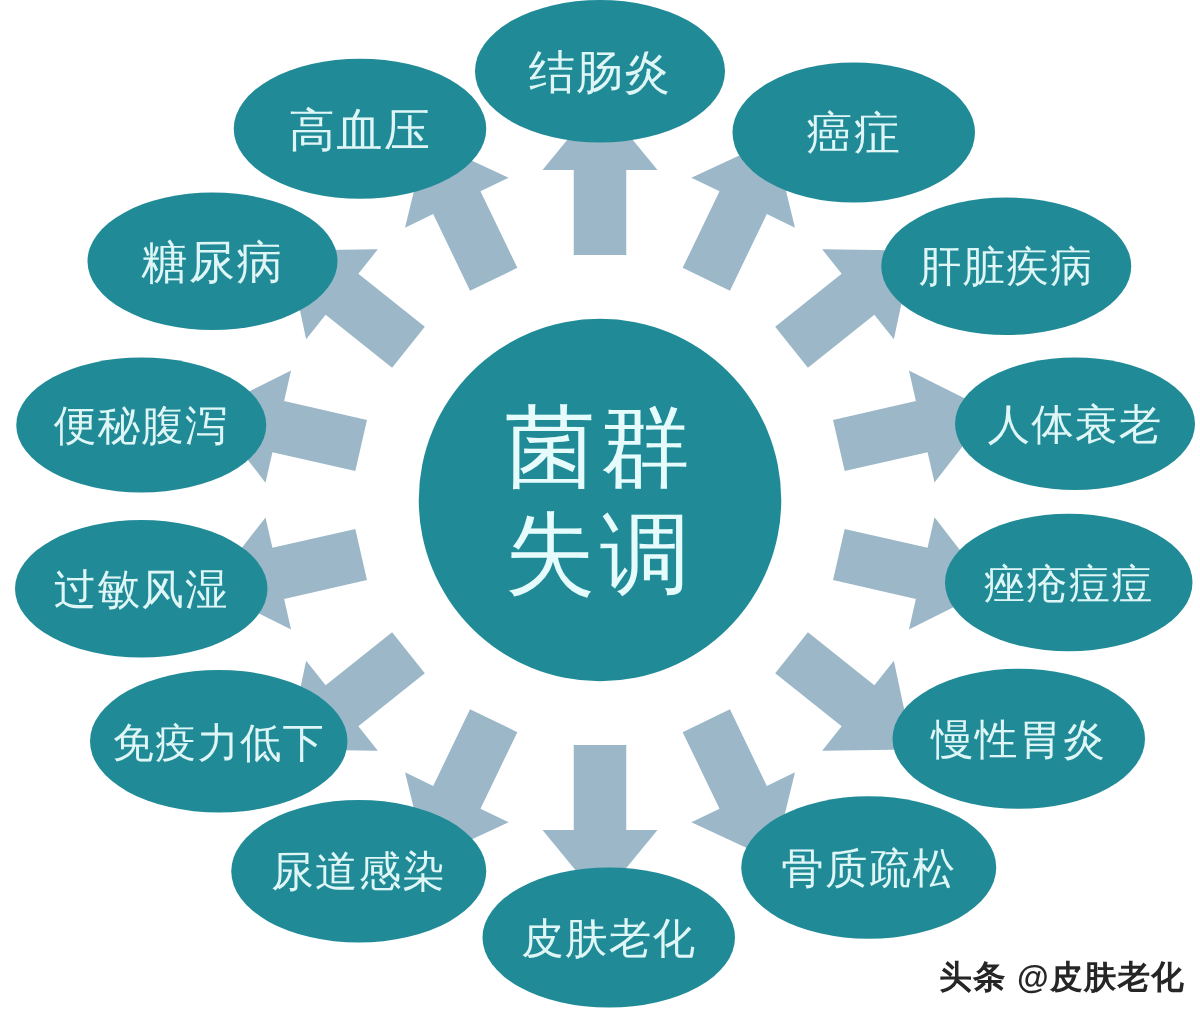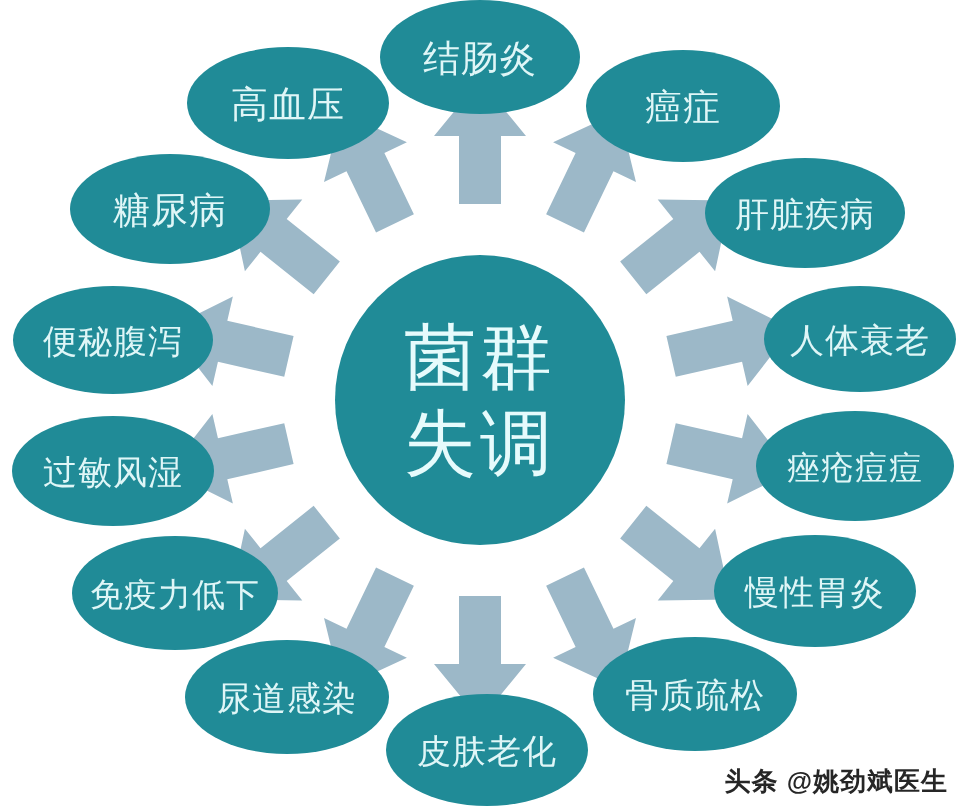--- a/index.html
+++ b/index.html
@@ -198,15 +198,15 @@
       <text class="node-label" x="170" y="210" font-size="37">糖尿病</text>
     </g>
 
     <g>
       <ellipse class="node-ellipse" cx="288" cy="103" rx="101" ry="56"></ellipse>
       <text class="node-label" x="288" y="104" font-size="37">高血压</text>
     </g>
 
   </svg>
 
-  <div class="watermark">头条 @姚劲斌医生</div>
+  <div class="watermark">头条 @皮肤老化</div>
 
 </div>
 
 </body></html>

